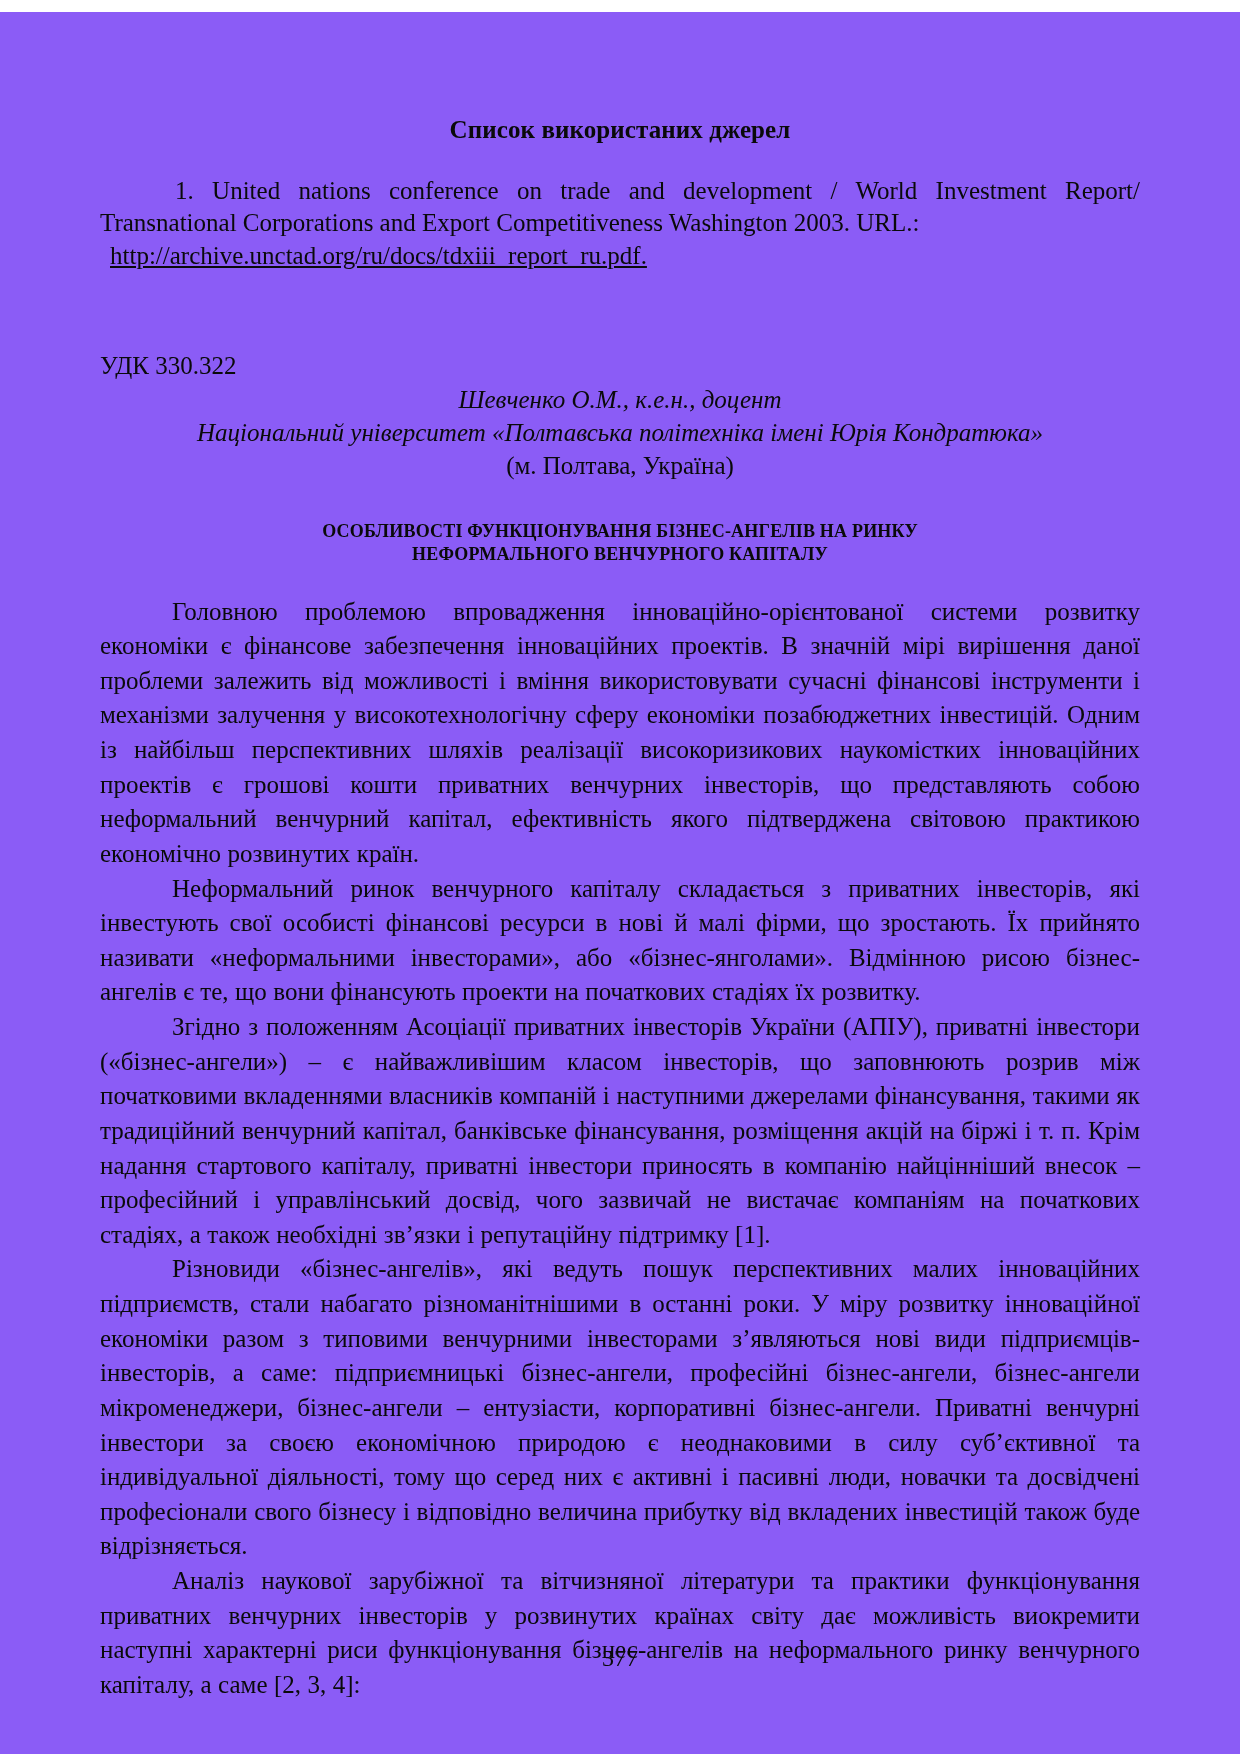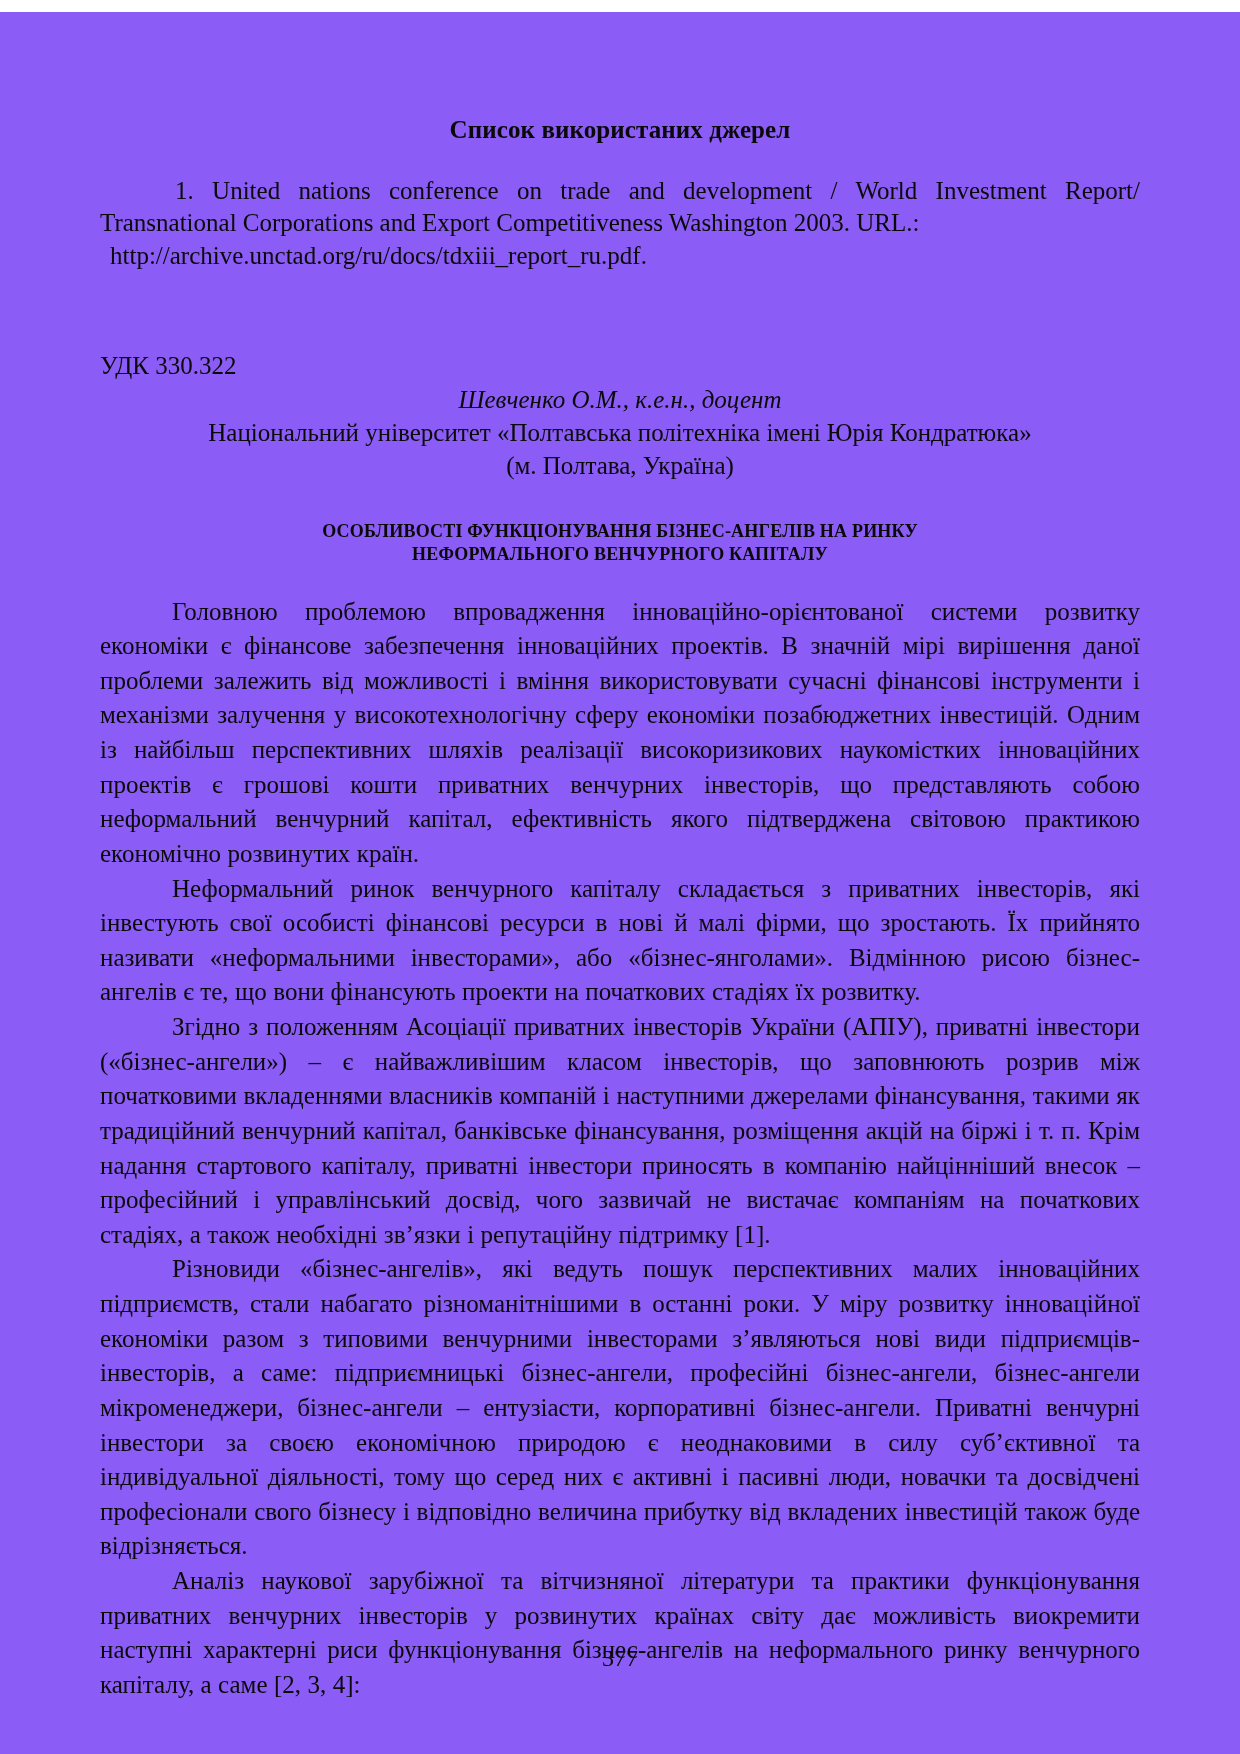--- a/index.html
+++ b/index.html
@@ -47,20 +47,21 @@
     text-indent: 75px;
     margin: 0;
     hyphens: none;
   }
   .ref-url {
     font-size: 25px;
     line-height: 1.30;
     margin: 0;
     text-indent: 10px;
     text-align: left;
+    text-decoration: underline;
   }
 
   
   .udk {
     font-size: 25px;
     line-height: 1.30;
     margin: 0;
     padding-top: 78px;
     text-align: left;
   }
@@ -68,20 +69,21 @@
     font-size: 25px;
     line-height: 1.32;
     text-align: center;
     margin: 0;
     font-style: italic;
   }
   .affil-line {
     font-size: 25px;
     line-height: 1.32;
     text-align: center;
+    font-style: italic;
     margin: 0;
   }
   .city-line {
     font-size: 25px;
     line-height: 1.32;
     text-align: center;
     margin: 0;
   }
 
   .article-title {

